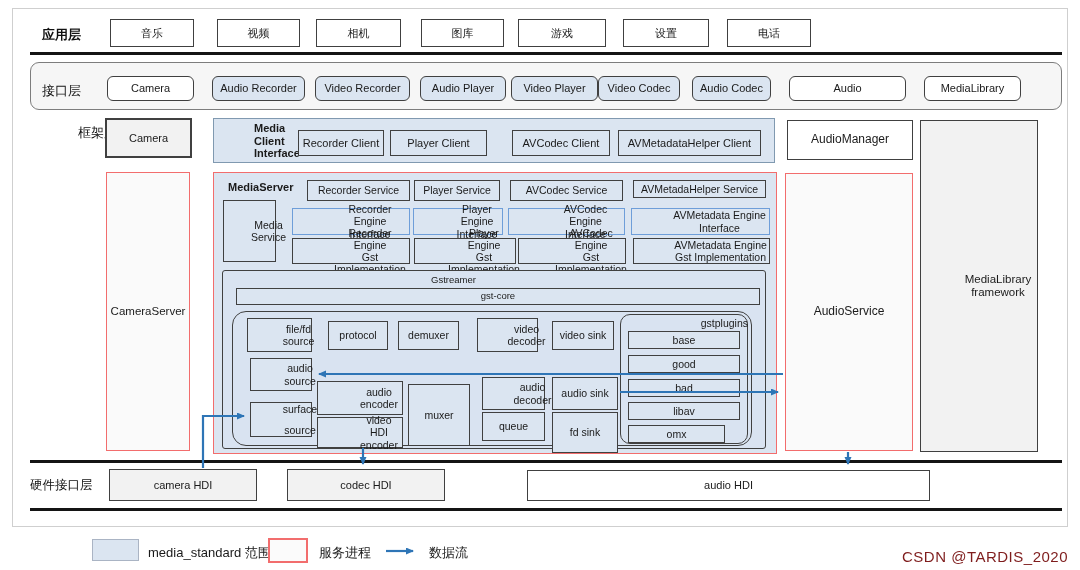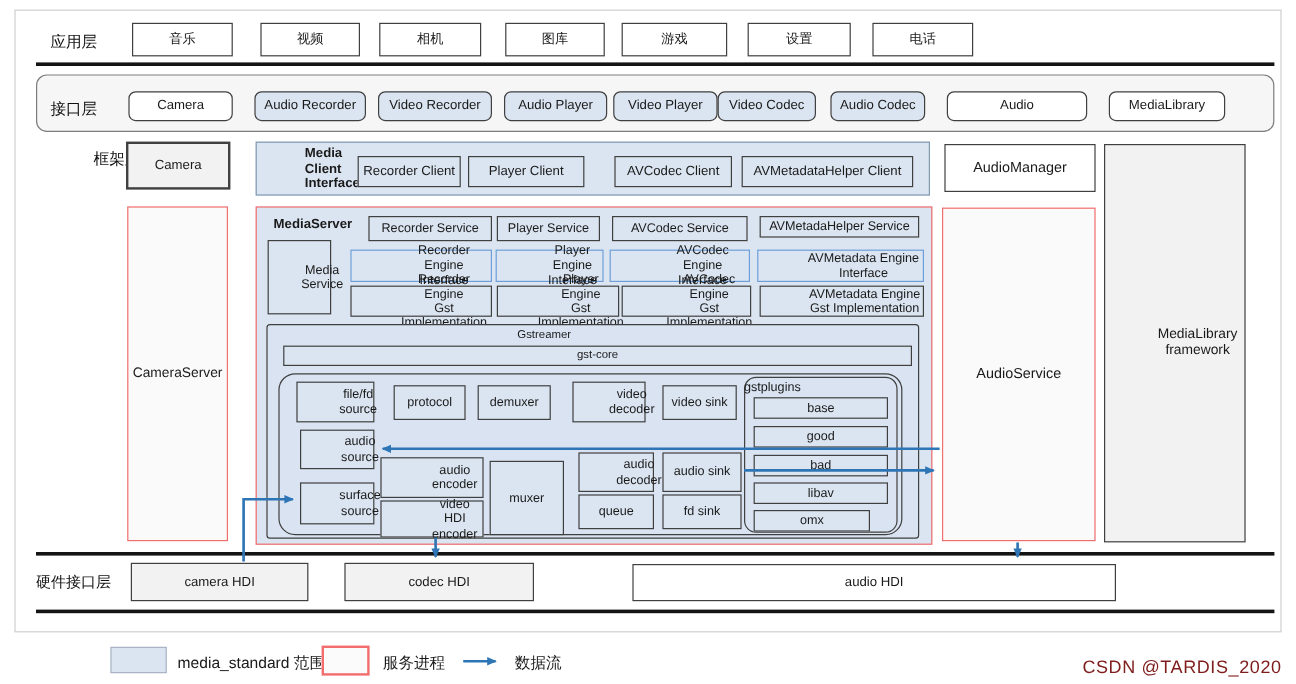--- a/index.html
+++ b/index.html
@@ -31,21 +31,21 @@
   }
   svg.overlay { position:absolute; left:0; top:0; pointer-events:none; }
   .legend-text { position:absolute; font-size:13px; }
   .watermark { position:absolute; font-size:15px; color:#7f1d1d; letter-spacing:0.5px; }
 </style>
 </head>
 <body>
 
 <div class="abs" style="left:12px; top:8px; width:1056px; height:519px; border:1px solid #cfcfcf;"></div>
 
-<div class="layer-label" style="left:42px; top:26px;">应用层</div>
+<div class="layer-label" style="left:42px; top:26px;font-weight:bold;">应用层</div>
 <div class="box" style="left:110px; top:19px; width:84px; height:28px;">音乐</div>
 <div class="box" style="left:217px; top:19px; width:83px; height:28px;">视频</div>
 <div class="box" style="left:316px; top:19px; width:85px; height:28px;">相机</div>
 <div class="box" style="left:421px; top:19px; width:83px; height:28px;">图库</div>
 <div class="box" style="left:518px; top:19px; width:88px; height:28px;">游戏</div>
 <div class="box" style="left:623px; top:19px; width:86px; height:28px;">设置</div>
 <div class="box" style="left:727px; top:19px; width:84px; height:28px;">电话</div>
 
 <div class="hline" style="left:30px; top:52px; width:1032px;"></div>
 
@@ -147,43 +147,43 @@
 <div class="box blue sm" style="left:477px; top:318px; width:61px; height:34px;">
   <span>video</span>
   <span>decoder</span>
 </div>
 <div class="box blue sm" style="left:552px; top:321px; width:62px; height:29px;">video sink</div>
 
 <div class="box blue sm" style="left:250px; top:358px; width:62px; height:33px;">
   <span>audio</span>
   <span>source</span>
 </div>
-<div class="box blue sm" style="left:250px; top:402px; width:62px; height:35px;">
+<div class="box blue sm" style="left:250px; top:402px; width:62px; height:35px;justify-content:space-between;">
   <span>surface</span>
   <span>source</span>
 </div>
 <div class="box blue sm" style="left:317px; top:381px; width:86px; height:34px;">
   <span>audio</span>
   <span>encoder</span>
 </div>
 <div class="box blue sm" style="left:317px; top:417px; width:86px; height:31px;">
   <span>video</span>
   <span>HDI encoder</span>
 </div>
 <div class="box blue sm" style="left:408px; top:384px; width:62px; height:62px;">muxer</div>
 <div class="box blue sm" style="left:482px; top:377px; width:63px; height:33px;">
   <span>audio</span>
   <span>decoder</span>
 </div>
 <div class="box blue sm" style="left:482px; top:412px; width:63px; height:29px;">queue</div>
 <div class="box blue sm" style="left:552px; top:377px; width:66px; height:33px;">audio sink</div>
-<div class="box blue sm" style="left:552px; top:412px; width:66px; height:29px;">fd sink</div>
+<div class="box blue sm" style="left:552px; top:412px; width:66px; height:41px;">fd sink</div>
 
 <div class="container" style="left:620px; top:314px; width:128px; height:130px; border:1.3px solid #404040; background:#d9e3f1; border-radius:10px;"></div>
-<div class="abs sm" style="left:620px; top:317px; width:128px; text-align:left;">gstplugins</div>
+<div class="abs sm" style="left:620px; top:317px; width:128px; text-align:right;">gstplugins</div>
 <div class="box blue sm" style="left:628px; top:331px; width:112px; height:18px;">base</div>
 <div class="box blue sm" style="left:628px; top:355px; width:112px; height:18px;">good</div>
 <div class="box blue sm" style="left:628px; top:379px; width:112px; height:18px;">bad</div>
 <div class="box blue sm" style="left:628px; top:402px; width:112px; height:18px;">libav</div>
 <div class="box blue sm" style="left:628px; top:425px; width:97px; height:18px;">omx</div>
 
 <div class="hline" style="left:30px; top:460px; width:1032px;"></div>
 <div class="layer-label" style="left:30px; top:477px; font-size:12.5px;">硬件接口层</div>
 <div class="box grey" style="left:109px; top:469px; width:148px; height:32px;">camera HDI</div>
 <div class="box grey" style="left:287px; top:469px; width:158px; height:32px;">codec HDI</div>

